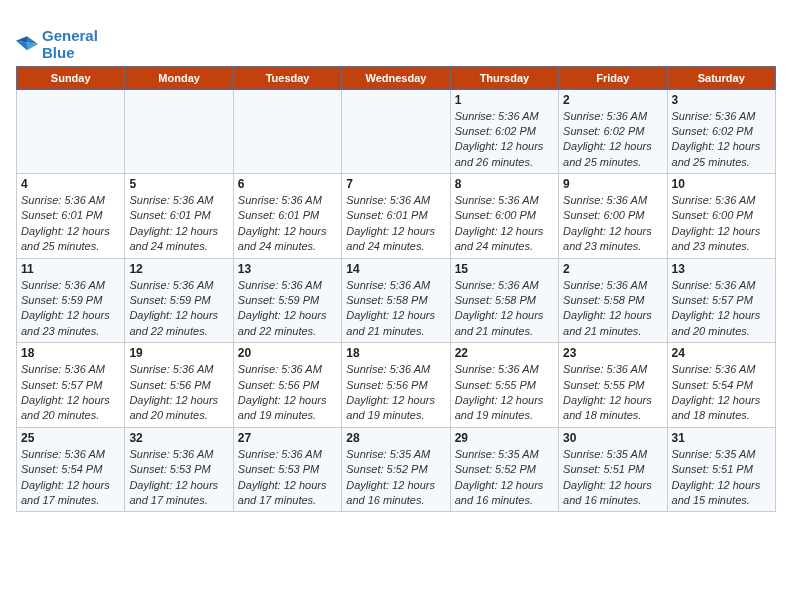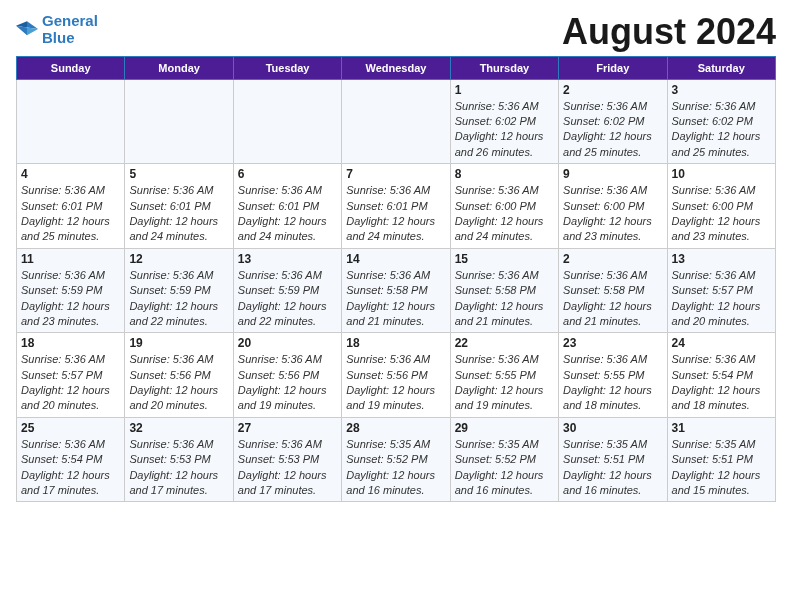--- a/index.html
+++ b/index.html
@@ -5,21 +5,21 @@
     * { margin: 0; padding: 0; box-sizing: border-box; }
     body {
       font-family: Arial, sans-serif;
       background: #fff;
       width: 792px;
       height: 612px;
       overflow: hidden;
     }
     .page {
       width: 792px;
-      padding: 12px 16px 8px 16px;
+      padding: 27px 16px 8px 16px;
     }
     .header-row {
       display: flex;
       align-items: flex-start;
       justify-content: space-between;
       margin-bottom: 4px;
     }
     .logo {
       display: flex;
       align-items: center;
@@ -51,21 +51,21 @@
       color: #1a1a1a;
       margin-bottom: 6px;
       font-weight: normal;
     }
     table {
       width: 100%;
       border-collapse: collapse;
       table-layout: fixed;
     }
     thead tr th {
-      background: #4c1d95;
+      background: #c2410c;
       color: #fff;
       font-size: 11px;
       font-weight: bold;
       text-align: center;
       padding: 5px 2px;
       border: 1px solid #2e7abf;
     }
     tbody tr td {
       border: 1px solid #ccc;
       vertical-align: top;
@@ -104,21 +104,20 @@
         <polygon points="14,4 28,14 14,12" fill="#2e7abf"></polygon>
         <polygon points="14,4 0,10 14,12" fill="#1a5fa0"></polygon>
         <polygon points="14,12 28,14 14,22" fill="#4a9fd4"></polygon>
         <polygon points="14,12 0,10 14,22" fill="#2e7abf"></polygon>
       </svg>
       <div class="logo-text">
         <div><span>General</span></div>
         <div><span style="color:#2e7abf;">Blue</span></div>
       </div>
     </div>
-    <div class="month-title">August 2024</div>
   </div>
   <table>
     <thead>
       <tr>
       <th>Sunday</th>
           <th>Monday</th>
           <th>Tuesday</th>
           <th>Wednesday</th>
           <th>Thursday</th>
           <th>Friday</th>

